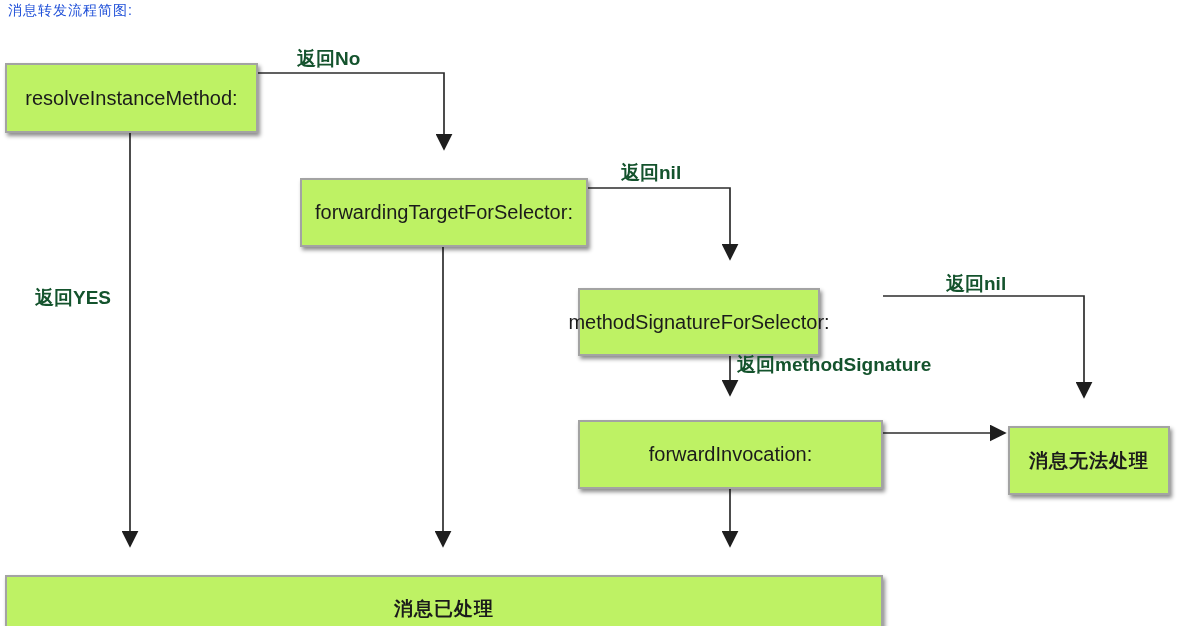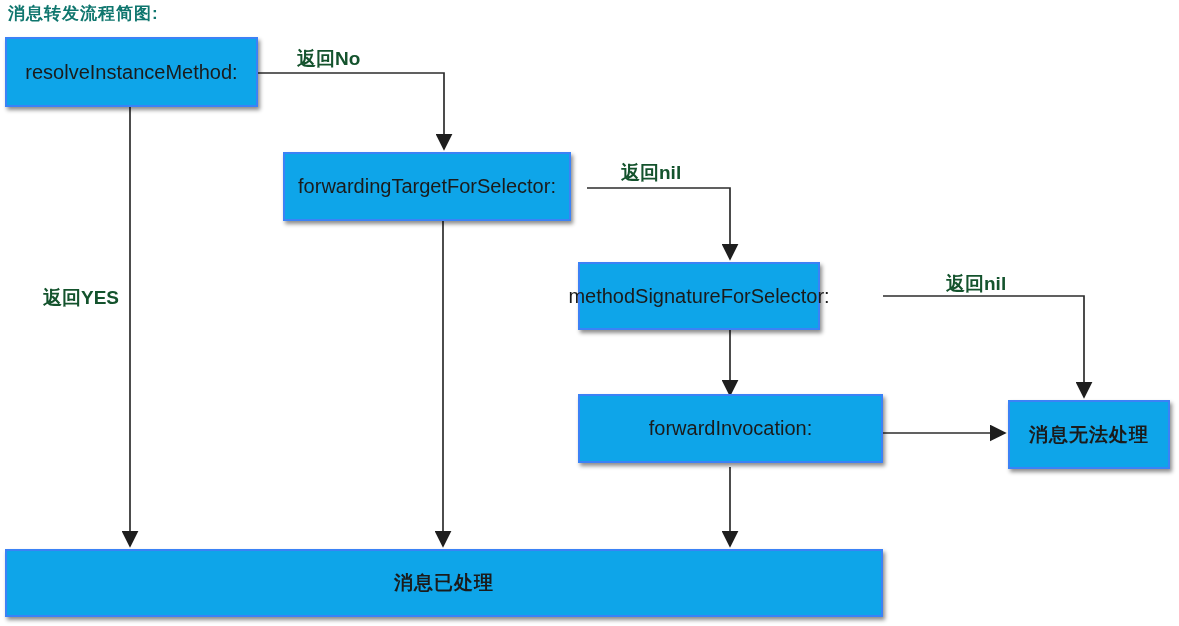--- a/index.html
+++ b/index.html
@@ -10,53 +10,54 @@
     height: 626px;
     background: #ffffff;
     font-family: "Liberation Sans", "DejaVu Sans", sans-serif;
     color: #1a1a1a;
     overflow: hidden;
   }
   .diagram-title {
     position: absolute;
     left: 8px;
     top: 2px;
-    font-size: 17px;
-    font-weight: bold;
+    font-size: 14px;
+    font-weight: normal;
     letter-spacing: 1px;
-    color: #0f766e;
+    color: #1d4ed8;
   }
   .node {
     position: absolute;
-    background: #0ea5e9;
-    border: 2px solid #3b82f6;
+    background: #bef264;
+    border: 2px solid #a3a3a3;
     box-shadow: 2px 3px 4px rgba(0,0,0,0.45);
     display: flex;
     align-items: center;
     justify-content: center;
     font-size: 20px;
     color: #1b1b1b;
     text-align: center;
+    margin-top: 26px;
   }
   .node.cjk { font-weight: bold; font-size: 19px; letter-spacing: 1px; }
   #node-resolve            { left: 5px;    top: 37px;  width: 253px; height: 70px; }
-  #node-forwarding-target  { left: 283px;  top: 152px; width: 288px; height: 69px; }
+  #node-forwarding-target  { left: 300px;  top: 152px; width: 288px; height: 69px; }
   #node-method-signature   { left: 578px;  top: 262px; width: 242px; height: 68px; }
   #node-forward-invocation { left: 578px;  top: 394px; width: 305px; height: 69px; }
   #node-unhandled          { left: 1008px; top: 400px; width: 162px; height: 69px; }
   #node-handled            { left: 5px;    top: 549px; width: 878px; height: 68px; }
   .edge-label {
     position: absolute;
     font-size: 19px;
     font-weight: bold;
     color: #14532d;
     white-space: nowrap;
   }
   #label-return-no        { left: 297px; top: 46px;  }
-  #label-return-yes       { left: 43px;  top: 285px; }
+  #label-return-yes       { left: 35px;  top: 285px; }
   #label-return-nil-1     { left: 621px; top: 160px; }
   #label-return-backup    { left: 279px; top: 341px; }
   #label-return-nil-2     { left: 946px; top: 271px; }
   #label-return-methodsig { left: 737px; top: 352px; }
   svg.edges {
     position: absolute;
     left: 0; top: 0;
     width: 1179px;
     height: 626px;
     pointer-events: none;
@@ -112,14 +113,15 @@
 
   <div class="edge-label" id="label-return-no">返回No</div>
 
   <div class="edge-label" id="label-return-yes">返回YES</div>
 
   <div class="edge-label" id="label-return-nil-1">返回nil</div>
 
 
   <div class="edge-label" id="label-return-nil-2">返回nil</div>
 
+  <div class="edge-label" id="label-return-methodsig">返回methodSignature</div>
 
 </div>
 
 </body></html>

